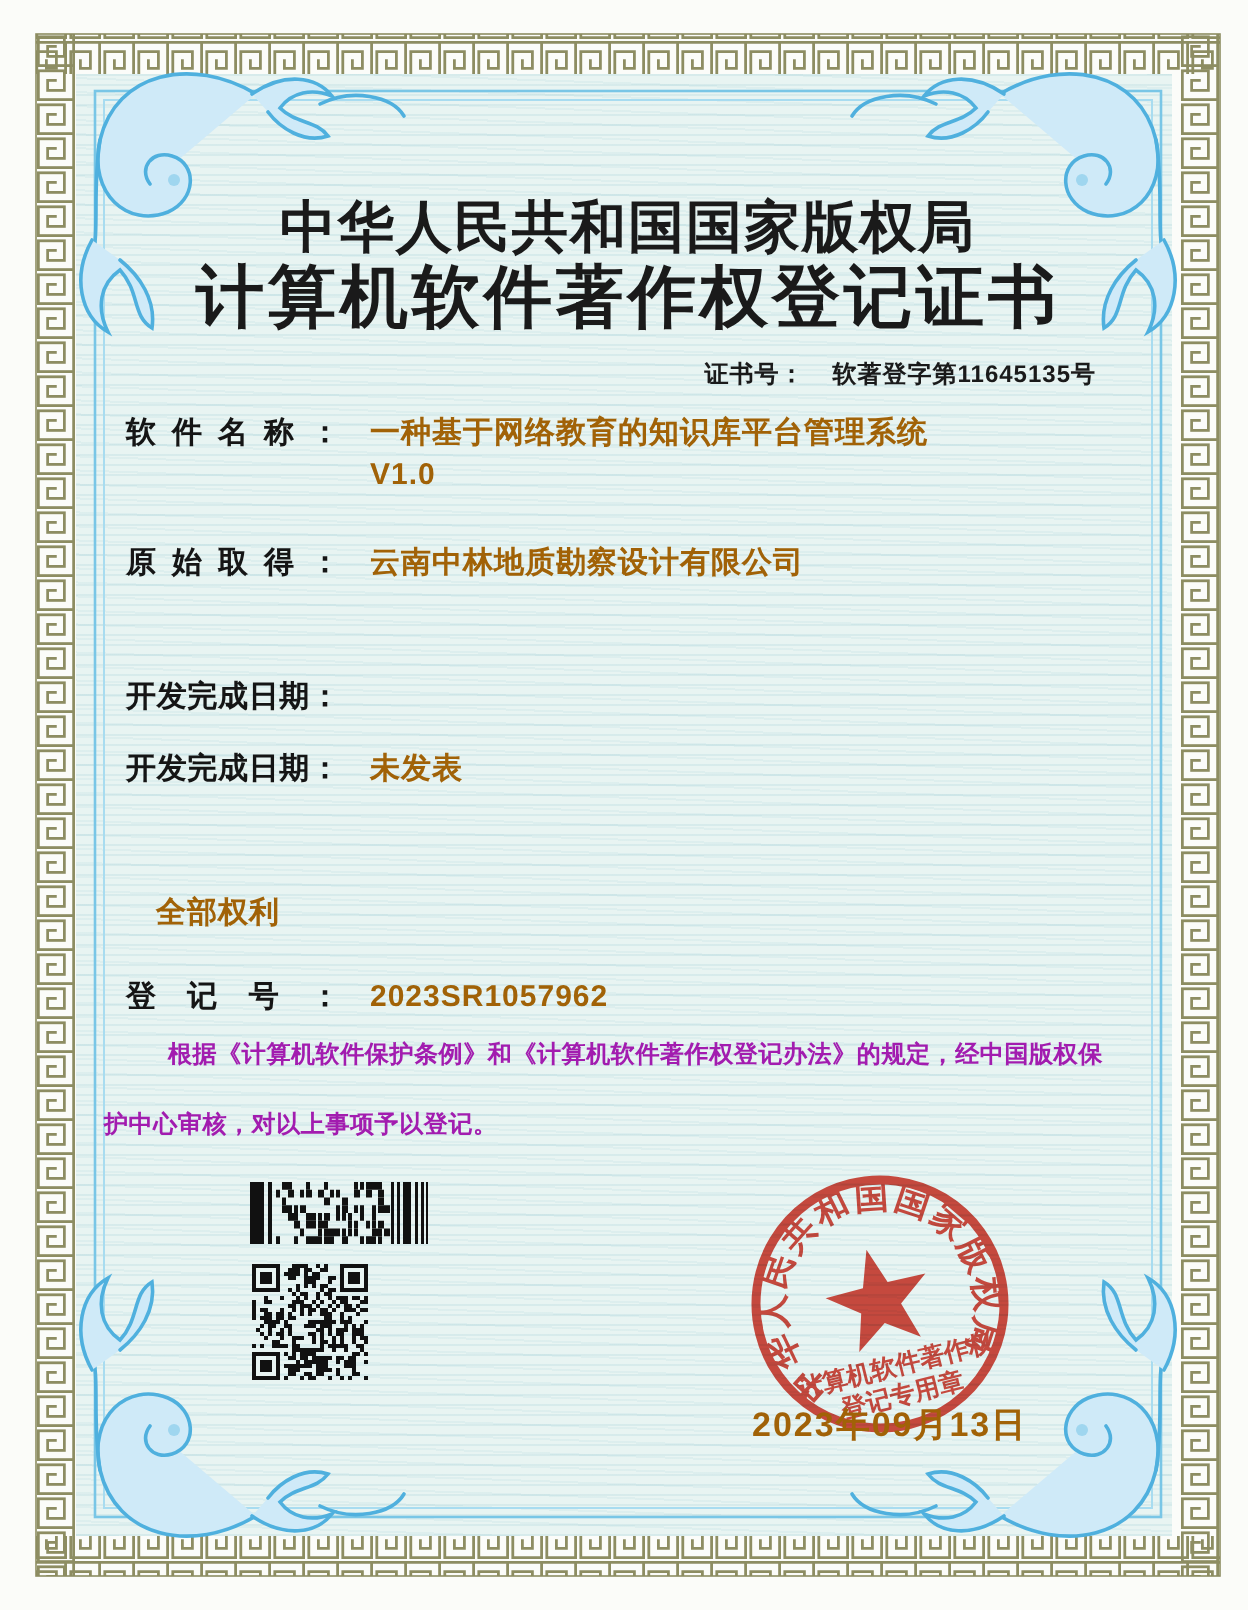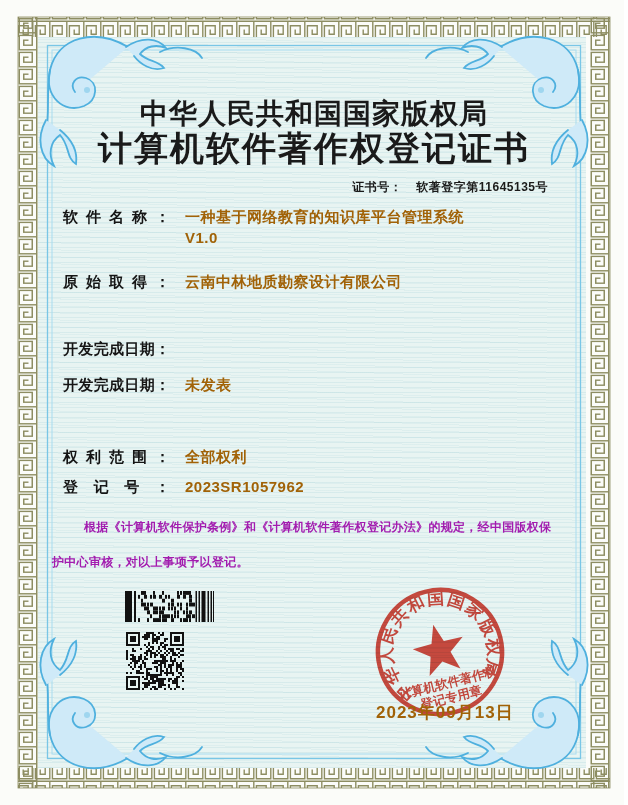--- a/index.html
+++ b/index.html
@@ -21,21 +21,21 @@
     font-family:"Liberation Serif","DejaVu Serif",serif;font-weight:700;
     font-size:28px;letter-spacing:1px;}
   .cert-title{top:126px;left:0;width:628px;text-align:center;
     font-family:"Liberation Serif","DejaVu Serif",serif;font-weight:700;
     font-size:34px;letter-spacing:2px;}
   .cert-no{top:179px;right:76px;font-size:12px;font-weight:700;letter-spacing:.5px;}
   .cert-no .sep{display:inline-block;width:14px;}
 
   .row{position:absolute;left:63px;display:flex;align-items:flex-start;}
   .row-1{top:206px}.row-2{top:271px}.row-3{top:338px}.row-4{top:374px}
-  .row-5{top:410px}.row-6{top:446px}.row-7{top:476px}
+  .row-5{top:410px}.row-6{top:446px}.row-7{top:488px}
   .field-label{flex:0 0 107px;width:107px;font-size:15px;font-weight:700;
     line-height:21px;color:#151515;text-align:justify;text-align-last:justify;}
   .field-value{margin-left:15px;font-size:15px;font-weight:700;line-height:21px;
     color:#a16207;white-space:pre-line;letter-spacing:.5px;}
 
   .statement{top:510px;left:52px;width:510px;font-size:12px;font-weight:700;
     line-height:35px;text-indent:32px;letter-spacing:.3px;color:#a21caf;}
 
   .barcode{position:absolute;left:125px;top:591px;}
   .qrcode{position:absolute;left:126px;top:632px;}
@@ -100,21 +100,20 @@
     <div class="field-value">云南中林地质勘察设计有限公司</div>
   </div>
   <div class="row row-3">
     <div class="field-label">开发完成日期：</div>
   </div>
   <div class="row row-4">
     <div class="field-label">开发完成日期：</div>
     <div class="field-value">未发表</div>
   </div>
   <div class="row row-6">
-    <div class="field-label">权利范围：</div>
     <div class="field-value">全部权利</div>
   </div>
   <div class="row row-7">
     <div class="field-label">登记号：</div>
     <div class="field-value">2023SR1057962</div>
   </div>
 
   <div class="txt statement">根据《计算机软件保护条例》和《计算机软件著作权登记办法》的规定，经中国版权保护中心审核，对以上事项予以登记。</div>
 
   <svg class="barcode" width="89" height="31" viewBox="0 0 89 31" aria-hidden="true">

